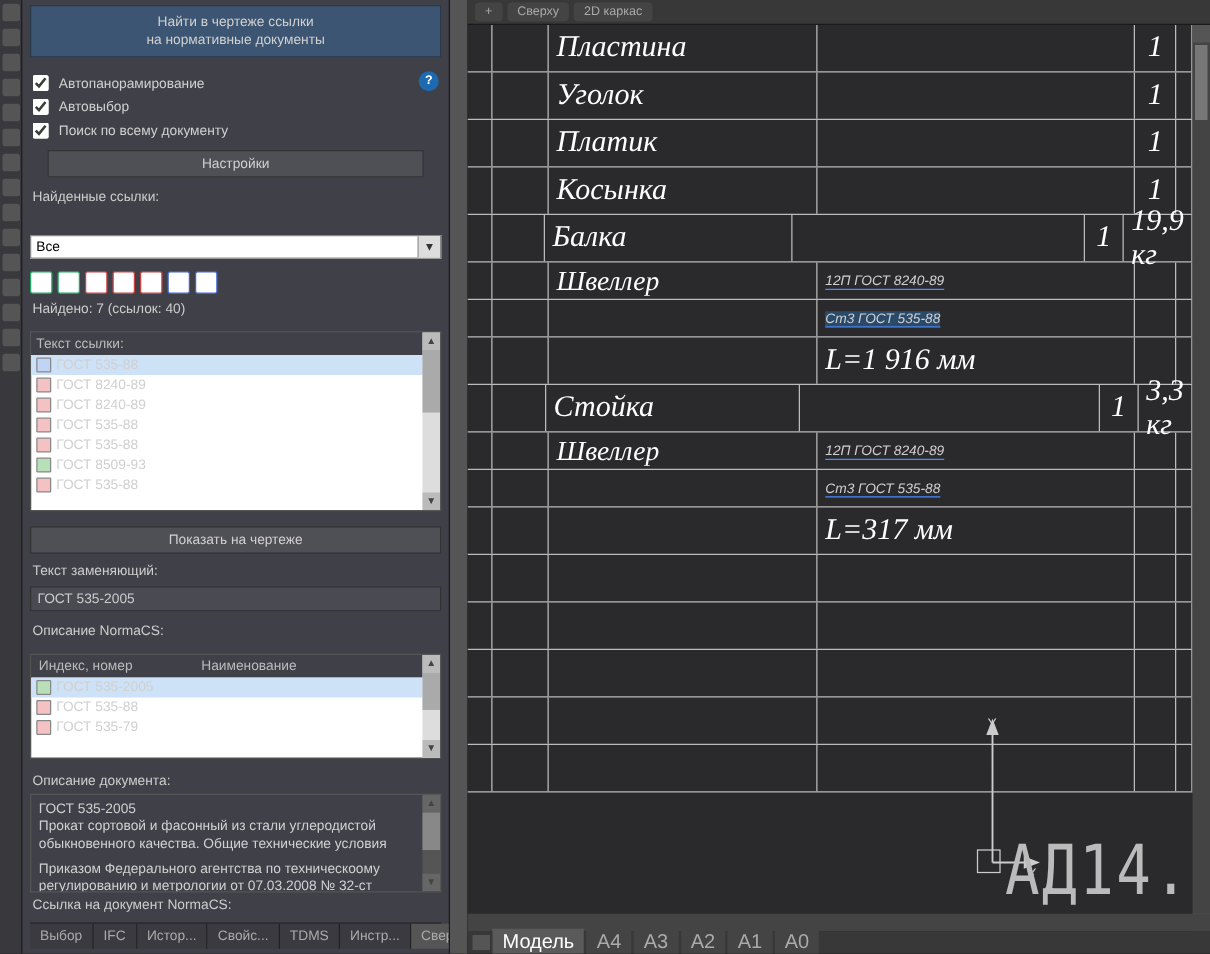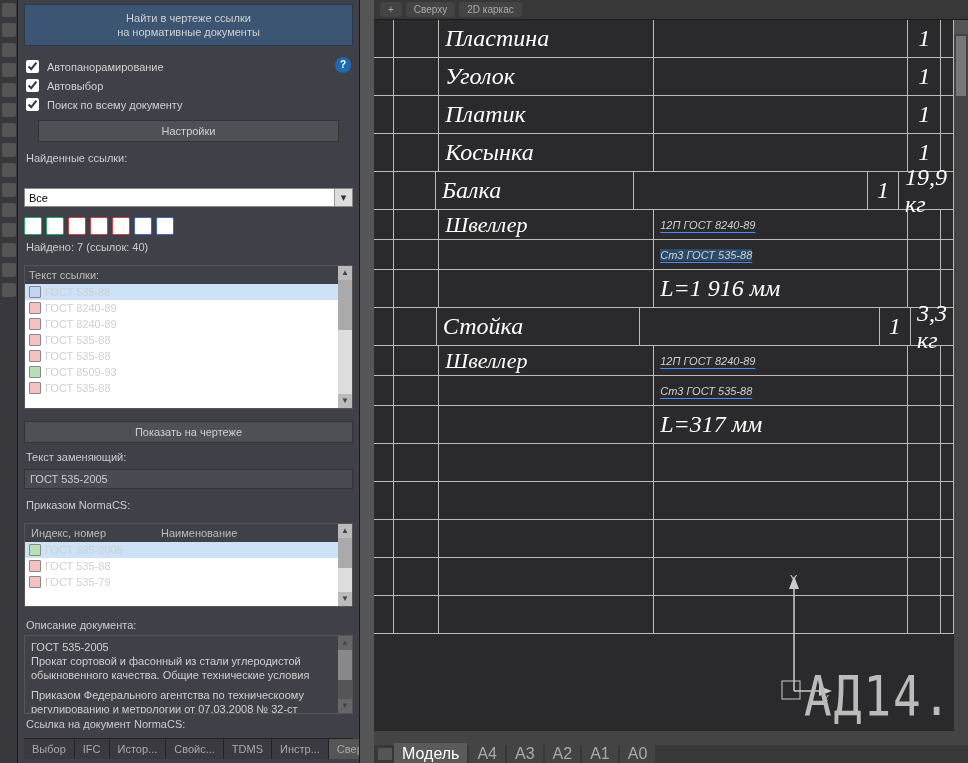--- a/index.html
+++ b/index.html
@@ -157,21 +157,21 @@
     <div class="scroll">
         <div class="arr">▲</div>
         <div class="thumb"></div>
         <div class="track"></div>
         <div class="arr">▼</div>
       </div>
   </div>
   <div class="show-btn">Показать на чертеже</div>
   <div class="label">Текст заменяющий:</div>
   <div class="text-input">ГОСТ 535-2005</div>
-  <div class="label">Приказом NormaCS:</div>
+  <div class="label">Описание NormaCS:</div>
 
   <div class="listbox" style="height:88px">
     <div class="cols">
       <span style="width:130px">Индекс, номер</span>
       <span>Наименование</span>
     </div>
     <div class="listbody" style="flex:1">
       <div class="row sel">
           <span class="mini g"></span>
           <span>ГОСТ 535-2005</span>

